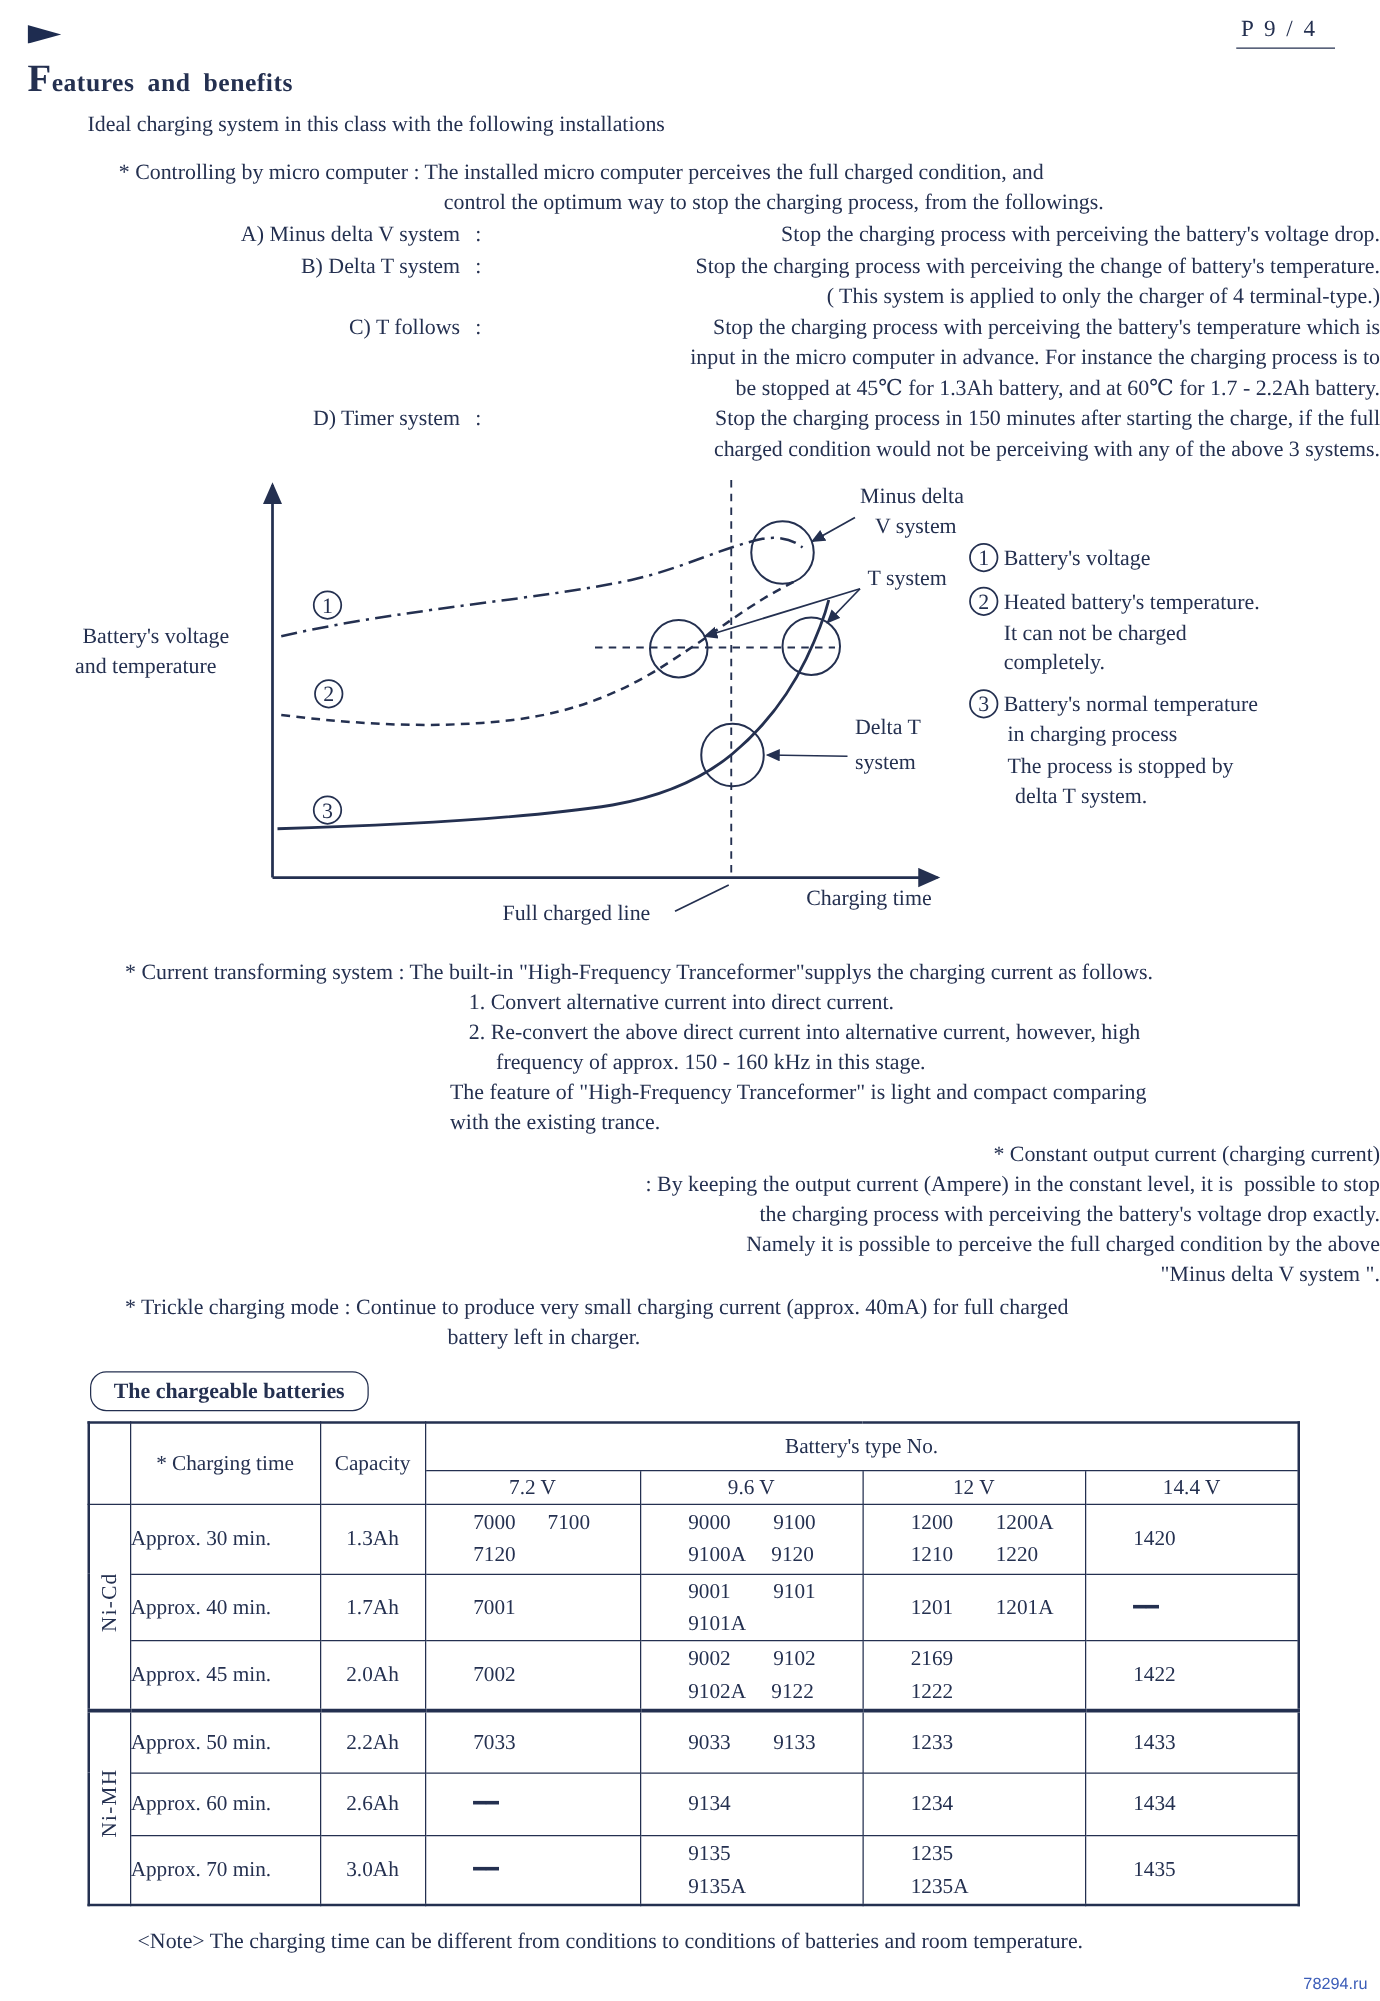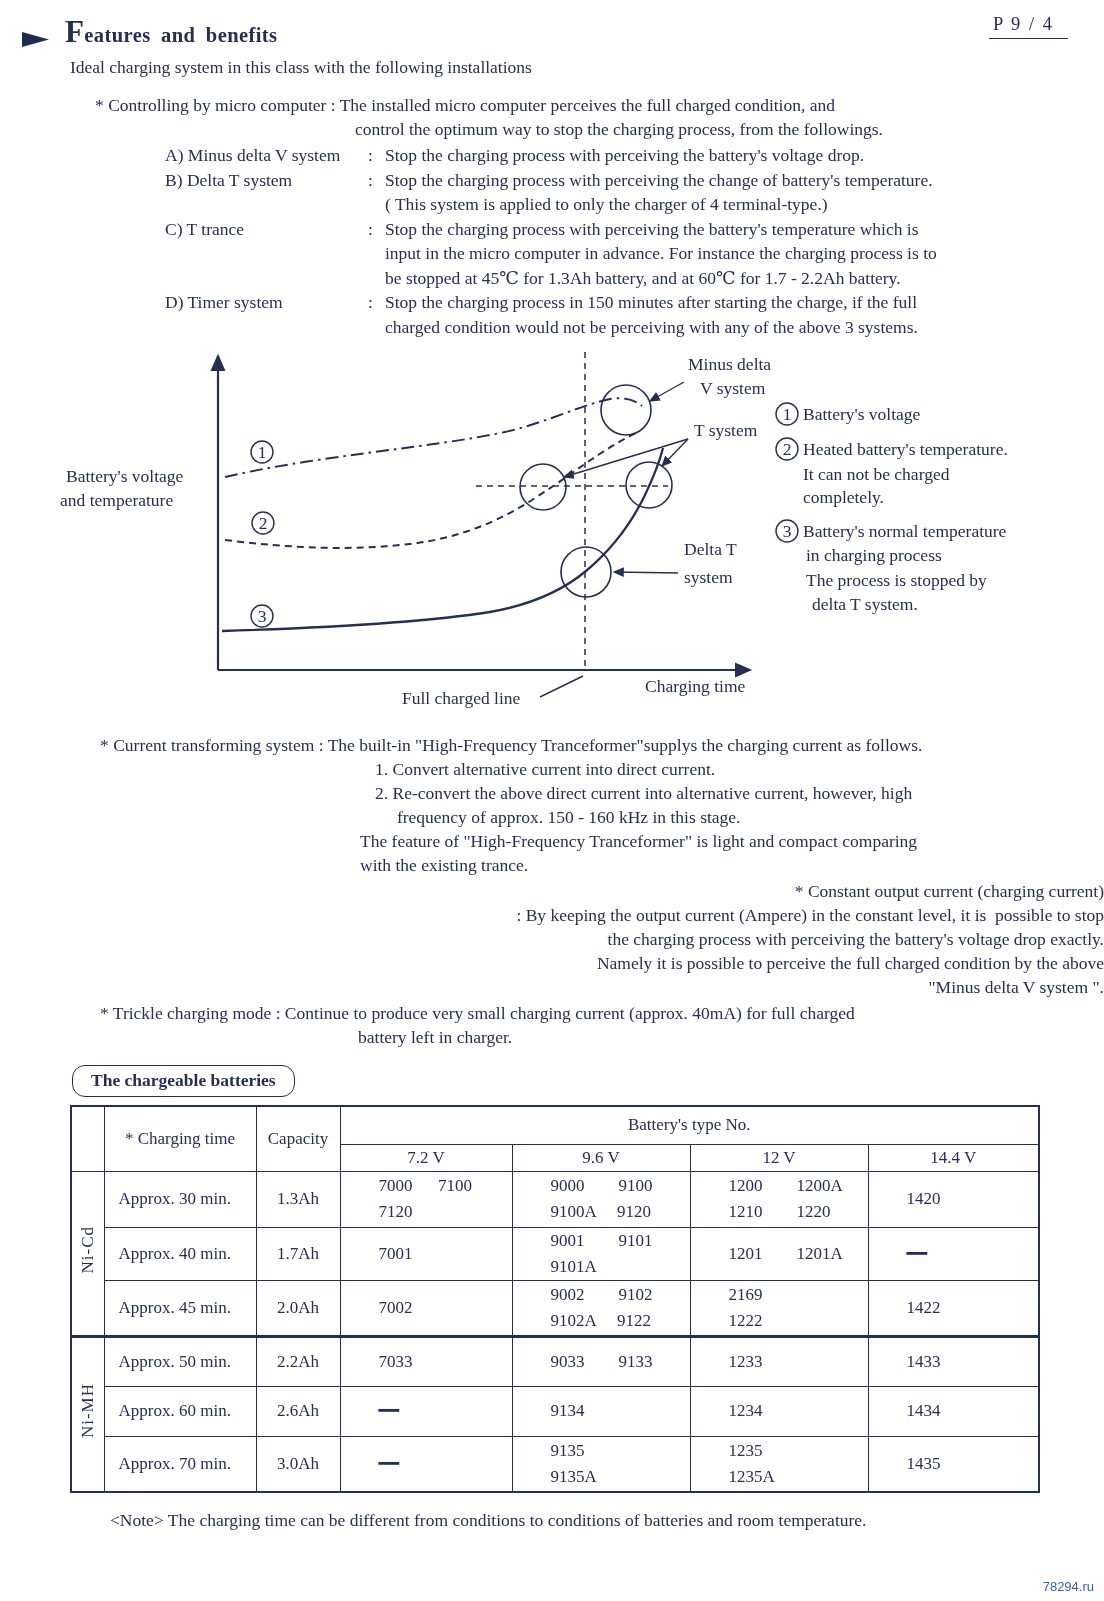--- a/index.html
+++ b/index.html
@@ -6,29 +6,29 @@
   html,body { background:#ffffff; }
   .page {
     position:relative; width:1104px; height:1601px; background:#ffffff;
     color:#243050; font-family:"Liberation Serif","DejaVu Serif","DejaVu Sans",serif;
     font-size:17.5px; line-height:24px; overflow:hidden;
   }
   .page-num {
     position:absolute; top:12px; right:36px; font-size:18.5px; letter-spacing:2px;
     padding:0 14px 2px 4px; border-bottom:1.6px solid #243050;
   }
-  .header-row { display:flex; align-items:flex-end; gap:16px; padding:20px 0 0 22px; }
+  .header-row { display:flex; align-items:flex-start; gap:16px; padding:20px 0 0 22px;flex-direction:column; }
   .arrow-icon { width:27px; height:15px; background:#1e2c50; clip-path:polygon(0 0,100% 50%,0 100%); flex:0 0 auto; }
   .title { font-size:20.5px; font-weight:bold; word-spacing:5px; letter-spacing:.4px; }
   .title::first-letter { font-size:31px; }
   .intro { margin:8px 0 0 70px; }
   .controlling { margin:14px 0 0 95px; }
   .lead2 { margin-left:260px; }
   .systems { margin:2px 0 0 165px; }
-  .sys-row { display:flex; line-height:24.5px; }
+  .sys-row { display:flex; line-height:24.5px;text-align:right; }
   .sys-name { width:203px; flex:0 0 auto; }
   .sys-colon { width:17px; flex:0 0 auto; }
   .sys-desc { flex:1; white-space:pre-wrap; }
   .pre { white-space:pre-wrap; }
   .figure { position:relative; height:388px; margin-top:1px; }
   .figure svg { position:absolute; left:0; top:0; }
   .figure text { font-family:"Liberation Serif","DejaVu Serif",serif; font-size:17.5px; fill:#243050; }
   .axis { stroke:#243050; stroke-width:2.2; fill:none; }
   .dashline { stroke:#243050; stroke-width:1.5; fill:none; stroke-dasharray:6 5; }
   .curve { stroke:#243050; fill:none; }
@@ -50,21 +50,21 @@
     display:inline-block; margin:16px 0 0 72px; border:1.7px solid #243050;
     border-radius:13px; padding:2px 18px 4px; font-weight:bold; font-size:17.5px;
   }
   table.batt { margin:8px 0 0 70px; border-collapse:collapse; border:2px solid #243050; table-layout:fixed; }
   table.batt td { border:1.5px solid #243050; font-size:17px; vertical-align:middle; }
   .hcell { text-align:center; }
   .hr1 { height:38px; } .hr2 { height:27px; }
   .rh56 { height:56px; } .rh52 { height:52px; } .rh50 { height:50px; }
   .c-group { text-align:center; }
   .c-group span { display:inline-block; writing-mode:vertical-rl; transform:rotate(180deg); letter-spacing:1px; }
-  .c-time { padding-left:14px; }
+  .c-time { }
   .c-cap { text-align:center; }
   .c-num { padding-left:38px; white-space:pre-wrap; line-height:26px; }
   .gsep { border-top-width:3px !important; }
   .note { margin:15px 0 0 110px; }
   .watermark { position:absolute; right:10px; bottom:2px; font-size:13px; color:#3b5db8; font-family:Liberation Sans, sans-serif; }
 </style>
 </head>
 <body>
 
 <div class="page">
@@ -89,21 +89,21 @@
       <div class="sys-colon">:</div>
       <div class="sys-desc">Stop the charging process with perceiving the battery's voltage drop.</div>
     </div>
     <div class="sys-row">
       <div class="sys-name">B) Delta T system</div>
       <div class="sys-colon">:</div>
       <div class="sys-desc">Stop the charging process with perceiving the change of battery's temperature.
 ( This system is applied to only the charger of 4 terminal-type.)</div>
     </div>
     <div class="sys-row">
-      <div class="sys-name">C) T trance</div>
+      <div class="sys-name">C) T follows</div>
       <div class="sys-colon">:</div>
       <div class="sys-desc">Stop the charging process with perceiving the battery's temperature which is
 input in the micro computer in advance. For instance the charging process is to
 be stopped at 45℃ for 1.3Ah battery, and at 60℃ for 1.7 - 2.2Ah battery.</div>
     </div>
     <div class="sys-row">
       <div class="sys-name">D) Timer system</div>
       <div class="sys-colon">:</div>
       <div class="sys-desc">Stop the charging process in 150 minutes after starting the charge, if the full
 charged condition would not be perceiving with any of the above 3 systems.</div>

